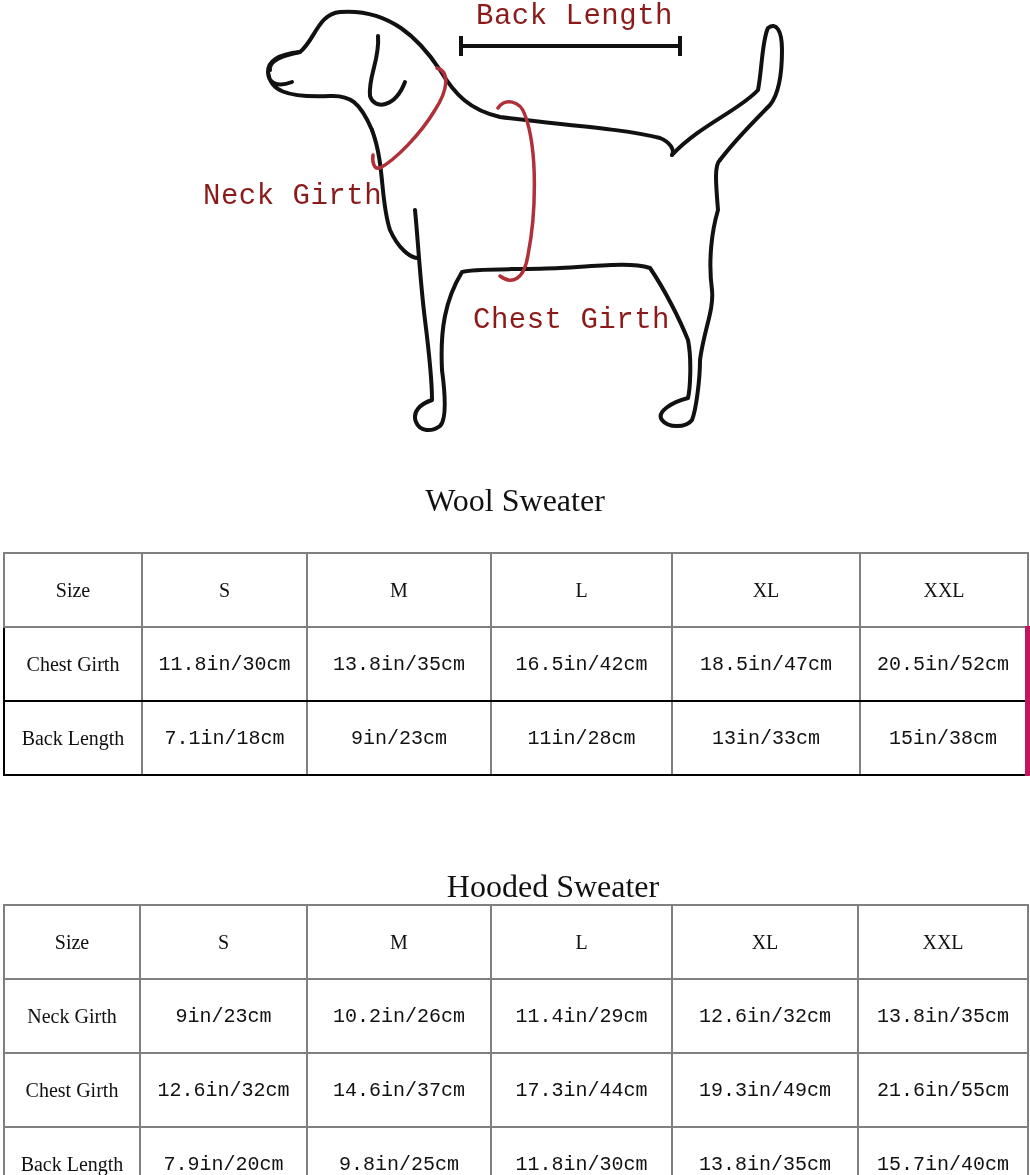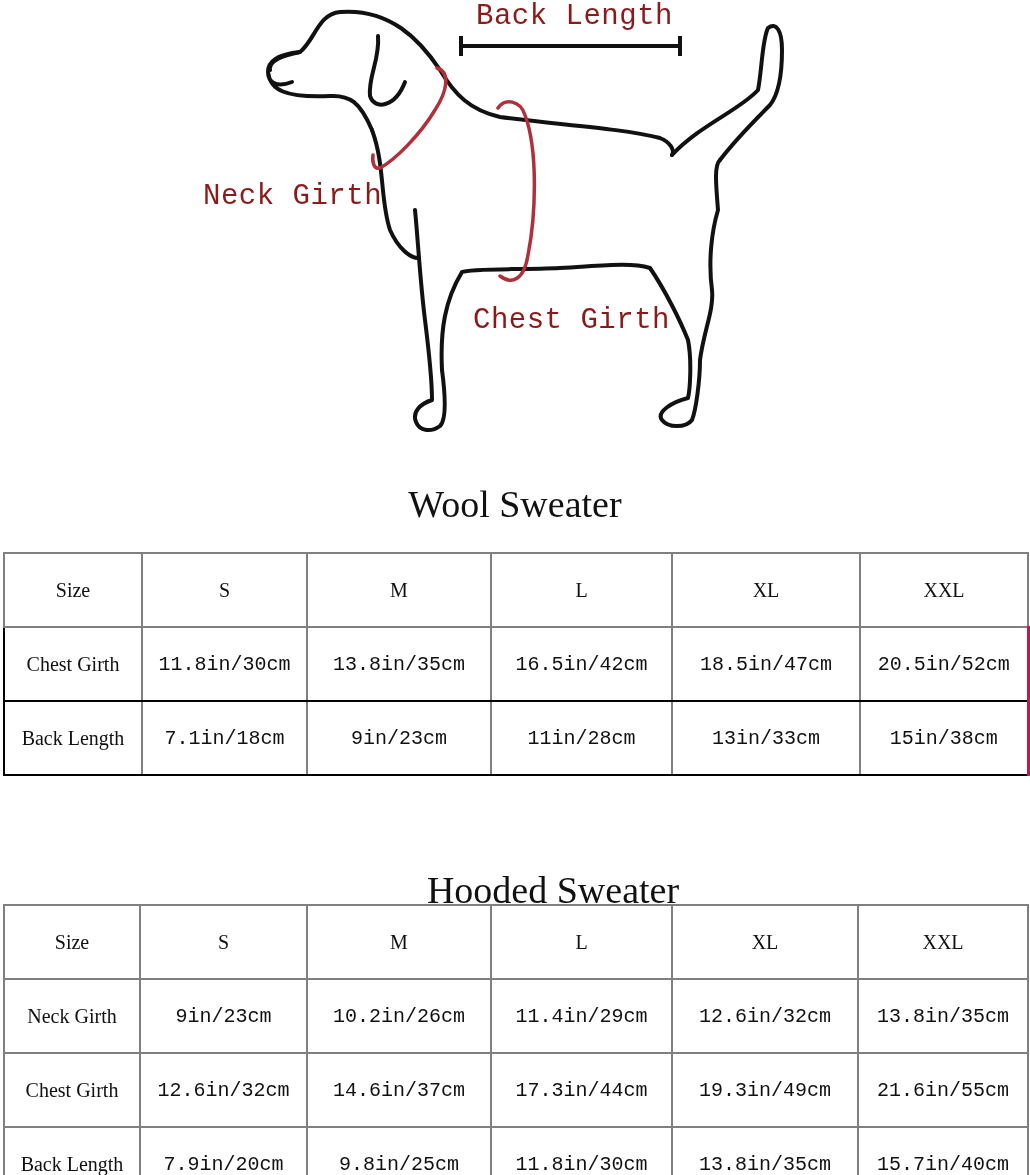--- a/index.html
+++ b/index.html
@@ -3,33 +3,33 @@
 <meta charset="utf-8">
 <style>
   html, body { margin:0; padding:0; background:#ffffff; }
   body { width:1030px; height:1175px; position:relative; overflow:hidden;
          font-family:"Liberation Serif", serif; color:#111; }
   .diagram { position:absolute; left:0; top:0; width:1030px; height:460px; }
   .diagram svg { position:absolute; left:0; top:0; }
   .dlabel { position:absolute; font-family:"Liberation Mono", "DejaVu Sans Mono", monospace;
             color:#8b1a1a; font-size:29px; white-space:nowrap; letter-spacing:0.5px; }
   .title { position:absolute; left:0; width:1030px; text-align:center;
-           font-family:"Liberation Serif", serif; font-size:38px; color:#111; }
+           font-family:"Liberation Serif", serif; font-size:32px; color:#111; }
   table.size { position:absolute; left:3px; border-collapse:collapse; table-layout:fixed; }
   table.size td { border:2px solid #808080; text-align:center; vertical-align:middle;
                   padding:4px; font-size:20px; }
   td.rowlabel { font-family:"Liberation Serif", serif; font-size:21px; }
   td.head { font-family:"Liberation Serif", serif; font-size:21px; }
   td.val { font-family:"Liberation Mono", "DejaVu Sans Mono", monospace; font-size:20px;margin-left:10px; }
   #wool td { height:64px; }
   #hooded td { height:64px; }
   #wool tr.r2 td { border-bottom:2px solid #000; }
   #wool tr.r1 td { border-bottom:2px solid #000; }
   #wool td.edge-l { border-left:2px solid #000; }
-  #wool td.edge-r { border-right:3px solid #be185d; }
+  #wool td.edge-r { border-right:6px solid #be185d; }
 </style>
 </head>
 <body>
 
 <div class="diagram">
   <svg width="1030" height="460" viewBox="0 0 1030 460">
     <g fill="none" stroke="#111" stroke-width="4" stroke-linecap="round" stroke-linejoin="round">
 
       <path d="M270,70 C268,60 285,55 300,52 C315,40 318,14 340,12 C390,8 420,40 440,70 C455,95 470,110 500,117 C560,125 620,128 660,138 C670,142 675,150 672,155"></path>
 

